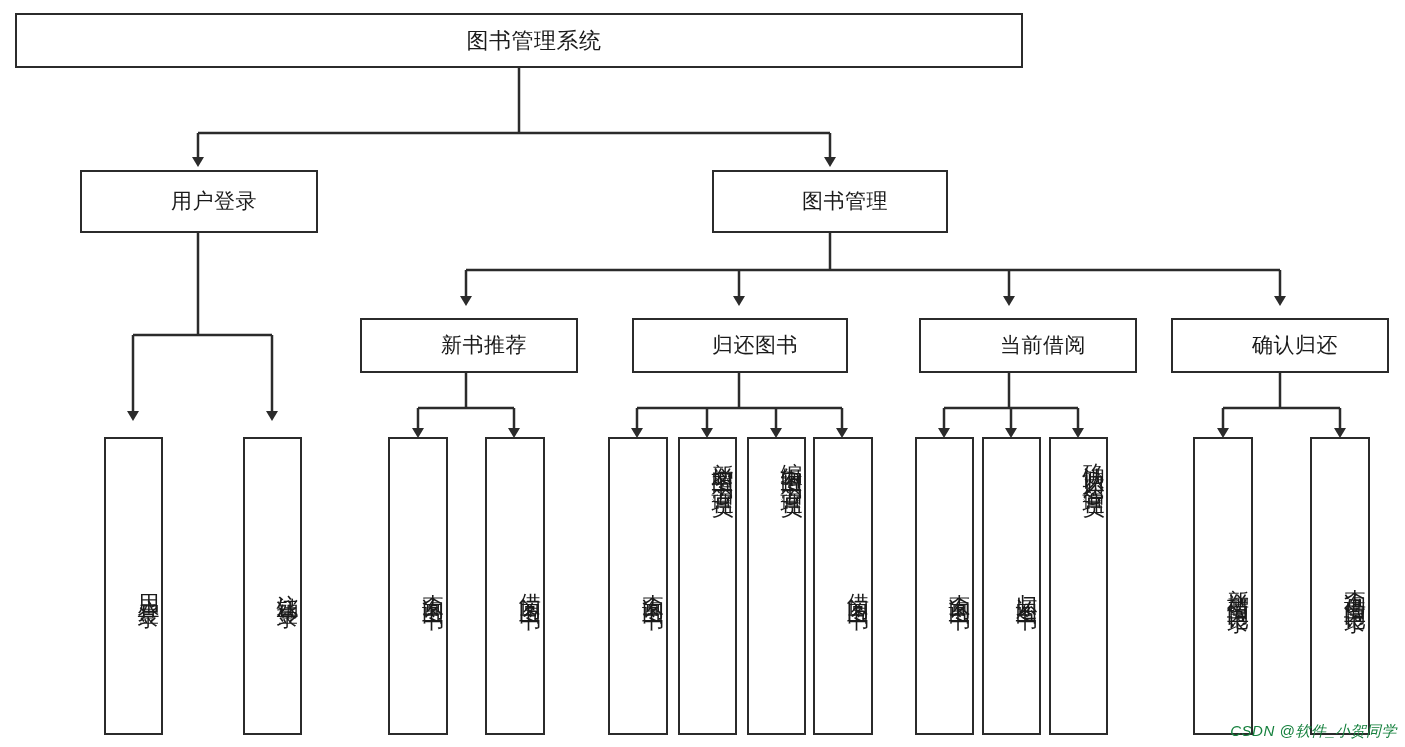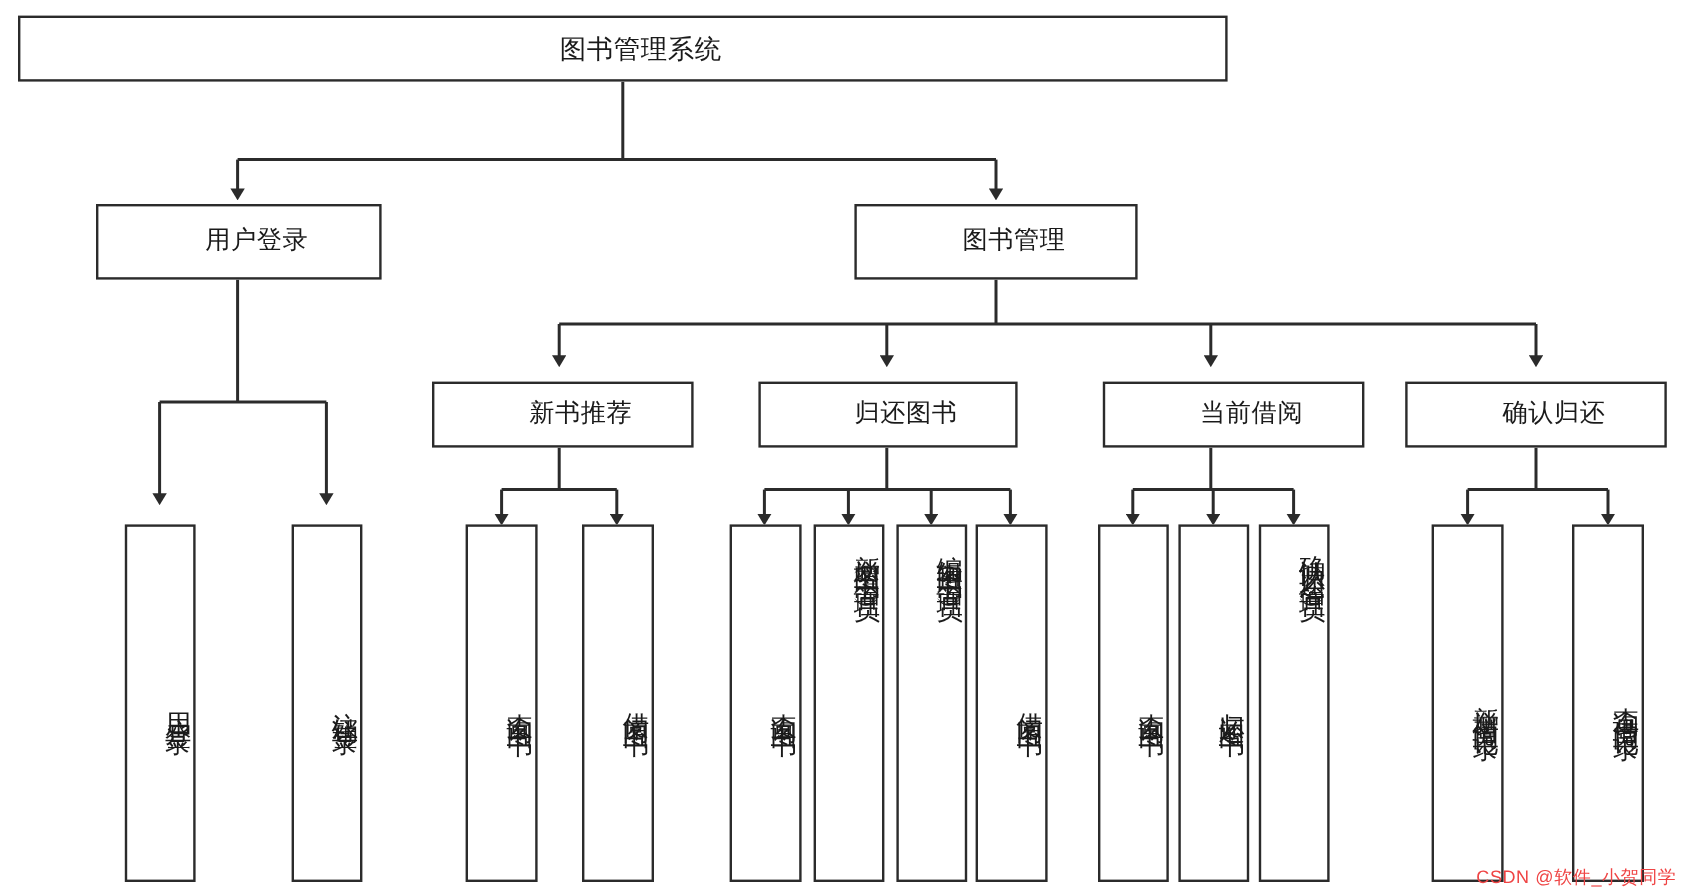--- a/index.html
+++ b/index.html
@@ -67,24 +67,25 @@
   }
   .node.vert.center-text {
     align-items: center;
     padding-top: 0;
   }
   #watermark {
     position: absolute;
     right: 8px;
     bottom: 6px;
     font-size: 15px;
-    color: #ef4444;
+    color: #15803d;
     letter-spacing: 0.5px;
     white-space: nowrap;
     user-select: none;
+    font-style: italic;
   }
 </style>
 </head>
 <body>
 
 <div id="canvas">
 
   <svg id="connectors" viewBox="0 0 1405 747" xmlns="http://www.w3.org/2000/svg">
     <defs>
       <marker id="arrow" markerWidth="10" markerHeight="12" refX="1" refY="6" orient="auto" markerUnits="userSpaceOnUse">

